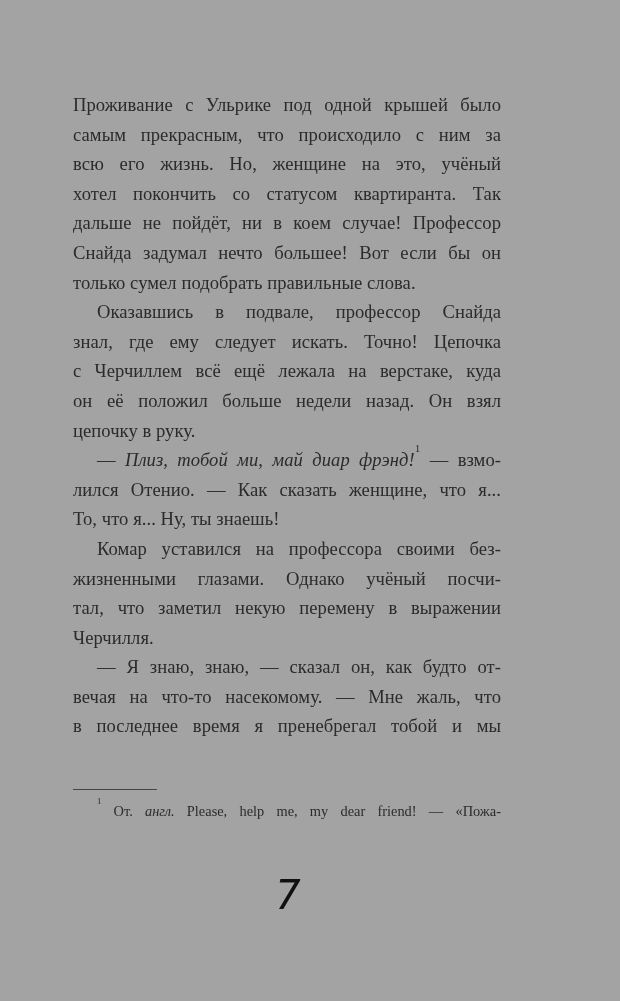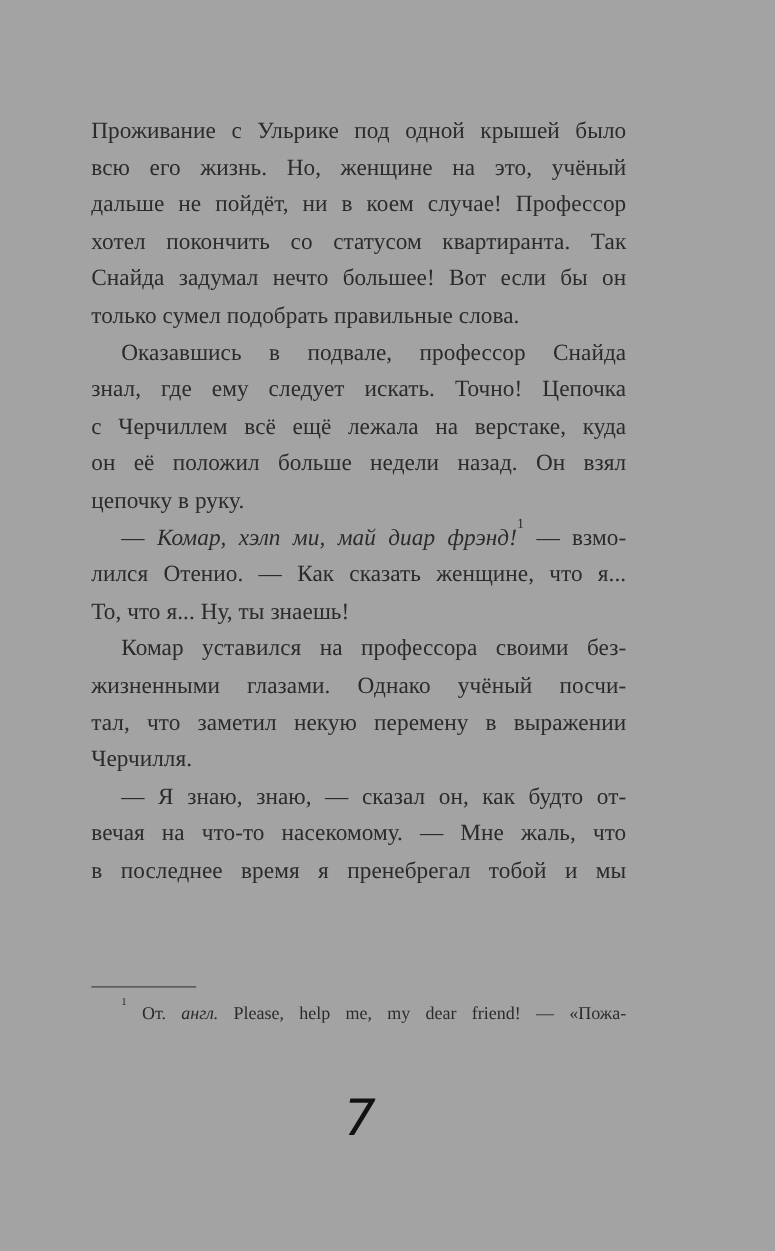--- a/index.html
+++ b/index.html
@@ -89,35 +89,36 @@
       font-weight: 300;
     }
   </style>
 </head>
 <body>
 
 <div class="page">
 
   <div class="body-text">
     <div class="line">Проживание с Ульрике под одной крышей было</div>
+    <div class="line">самым прекрасным, что происходило с ним за</div>
     <div class="line">всю его жизнь. Но, женщине на это, учёный</div>
+    <div class="line">хотел покончить со статусом квартиранта. Так</div>
     <div class="line">дальше не пойдёт, ни в коем случае! Профессор</div>
-    <div class="line">хотел покончить со статусом квартиранта. Так</div>
     <div class="line">Снайда задумал нечто большее! Вот если бы он</div>
     <div class="line last">только сумел подобрать правильные слова.</div>
 
     <div class="line indent">Оказавшись в подвале, профессор Снайда</div>
     <div class="line">знал, где ему следует искать. Точно! Цепочка</div>
     <div class="line">с Черчиллем всё ещё лежала на верстаке, куда</div>
     <div class="line">он её положил больше недели назад. Он взял</div>
     <div class="line last">цепочку в руку.</div>
 
     <div class="line indent">
       <span>—</span>
-      <i>Комар, хэлп ми, май диар фрэнд!</i><sup>1</sup>
+      <i>Плиз, тобой ми, май диар фрэнд!</i><sup>1</sup>
       <span>— взмо-</span>
     </div>
     <div class="line">лился Отенио. — Как сказать женщине, что я...</div>
     <div class="line last">То, что я... Ну, ты знаешь!</div>
 
     <div class="line indent">Комар уставился на профессора своими без-</div>
     <div class="line">жизненными глазами. Однако учёный посчи-</div>
     <div class="line">тал, что заметил некую перемену в выражении</div>
     <div class="line last">Черчилля.</div>
 

